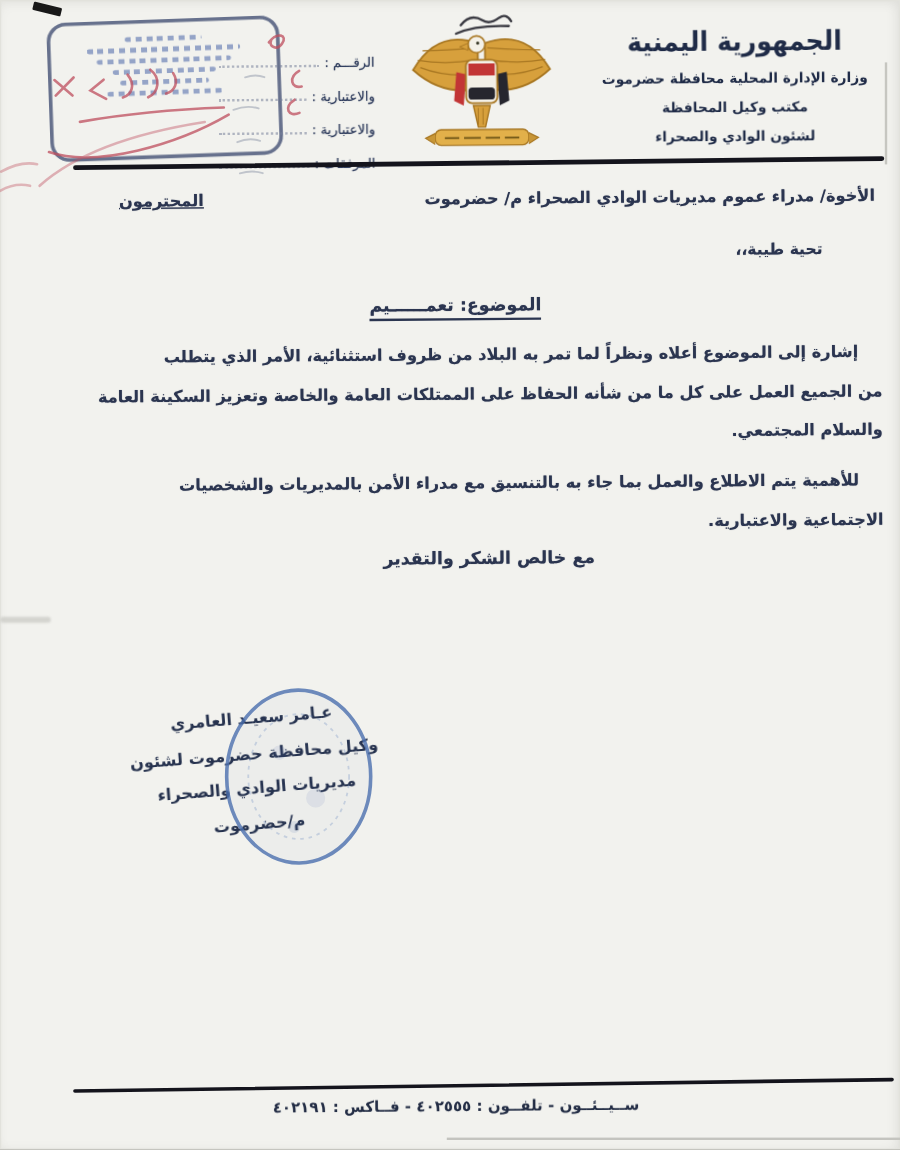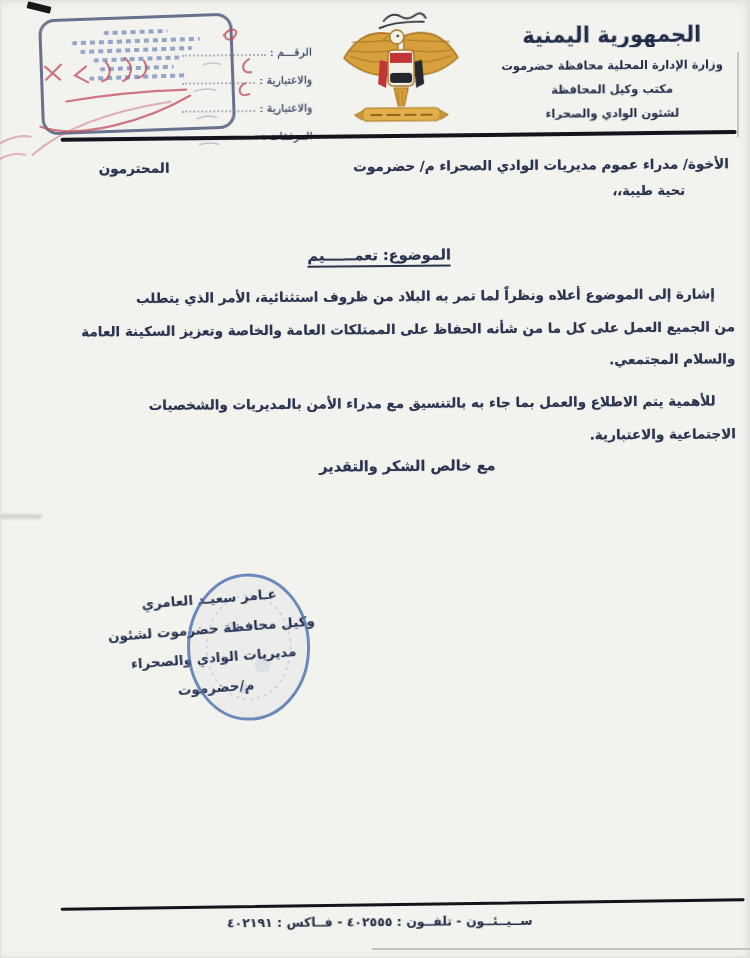--- a/index.html
+++ b/index.html
@@ -28,22 +28,22 @@
   .dots{flex:1;border-bottom:2px dotted rgba(120,130,155,.55);margin:0 4px 3px 2px;height:1px;}
   .org{position:absolute;left:488px;top:24px;width:252px;text-align:center;color:#1f2b47;}
   .org-l1{font-size:21px;font-weight:700;letter-spacing:-.5px;transform:scaleY(1.08);filter:blur(.3px);margin-bottom:12px;}
   .org-s{font-size:11.5px;font-weight:700;margin-bottom:10px;filter:blur(.35px);white-space:nowrap;}
   .hrule{position:absolute;background:#14141c;border-radius:2px;}
   .hrule.top{left:62px;top:134px;width:676px;height:4px;transform:rotate(-.2deg);}
   .hrule.bottom{left:56px;top:903px;width:684px;height:3px;transform:rotate(-.35deg);}
   
   .addr-row{position:absolute;left:100px;right:20px;top:158px;display:flex;justify-content:space-between;direction:rtl;}
   .addr{font-size:13.5px;font-weight:700;white-space:nowrap;}
-  .honorific{font-size:13.5px;font-weight:700;}
-  .greeting{position:absolute;right:64px;top:185px;font-size:13px;font-weight:700;}
+  .honorific{font-size:13.5px;font-weight:700;text-decoration:underline;}
+  .greeting{position:absolute;right:64px;top:203px;font-size:13px;font-weight:700;}
   .subject{position:absolute;left:308px;top:247px;font-size:14.5px;font-weight:700;
     border-bottom:2px solid #2b3550;padding-bottom:2px;white-space:nowrap;}
   .para{position:absolute;left:75px;right:15px;direction:rtl;}
   .para .line{font-size:13.5px;font-weight:700;line-height:32.5px;text-align:right;white-space:nowrap;}
   .para .indent{padding-right:20px;}
   .p1{top:280px;}
   .p2{top:387px;}
   .closing{position:absolute;left:318px;top:458px;font-size:14.5px;font-weight:700;white-space:nowrap;}
   
   .sig{position:absolute;left:88px;top:583px;width:244px;text-align:center;

